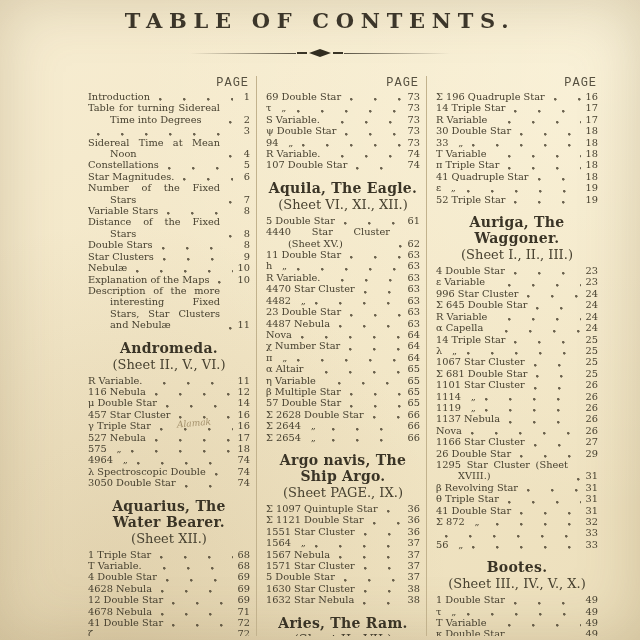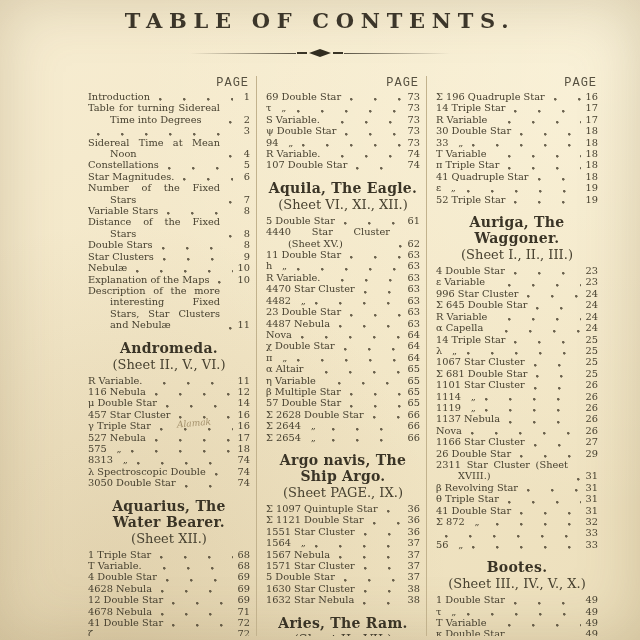--- a/index.html
+++ b/index.html
@@ -177,21 +177,21 @@
           <span class="entry-label">527 Nebula</span>
           <span class="dot-leader"></span>
           <span class="entry-page">17</span>
         </div>
         <div class="entry">
           <span class="entry-label">575 „</span>
           <span class="dot-leader"></span>
           <span class="entry-page">18</span>
         </div>
         <div class="entry">
-          <span class="entry-label">8313 „</span>
+          <span class="entry-label">4964 „</span>
           <span class="dot-leader"></span>
           <span class="entry-page">74</span>
         </div>
         <div class="entry">
           <span class="entry-label">λ Spectroscopic Double</span>
           <span class="dot-leader"></span>
           <span class="entry-page">74</span>
         </div>
         <div class="entry">
           <span class="entry-label">3050 Double Star</span>
@@ -324,21 +324,21 @@
           <span class="entry-label">4487 Nebula</span>
           <span class="dot-leader"></span>
           <span class="entry-page">63</span>
         </div>
         <div class="entry">
           <span class="entry-label">Nova</span>
           <span class="dot-leader"></span>
           <span class="entry-page">64</span>
         </div>
         <div class="entry">
-          <span class="entry-label">χ Double Star</span>
+          <span class="entry-label">χ Number Star</span>
           <span class="dot-leader"></span>
           <span class="entry-page">64</span>
         </div>
         <div class="entry">
           <span class="entry-label">π „</span>
           <span class="dot-leader"></span>
           <span class="entry-page">64</span>
         </div>
         <div class="entry">
           <span class="entry-label">α Altair</span>
@@ -568,21 +568,21 @@
           <span class="entry-label">1166 Star Cluster</span>
           <span class="dot-leader"></span>
           <span class="entry-page">27</span>
         </div>
         <div class="entry">
           <span class="entry-label">26 Double Star</span>
           <span class="dot-leader"></span>
           <span class="entry-page">29</span>
         </div>
         <div class="entry">
-          <span class="entry-label">2311 Star Cluster (Sheet XVIII.)</span>
+          <span class="entry-label">1295 Star Cluster (Sheet XVIII.)</span>
           <span class="dot-leader"></span>
           <span class="entry-page">31</span>
         </div>
         <div class="entry">
           <span class="entry-label">β Revolving Star</span>
           <span class="dot-leader"></span>
           <span class="entry-page">31</span>
         </div>
         <div class="entry">
           <span class="entry-label">θ Triple Star</span>

